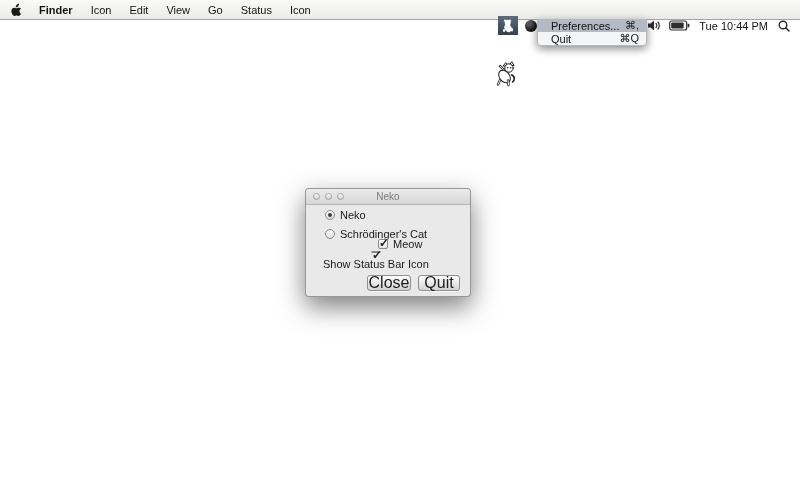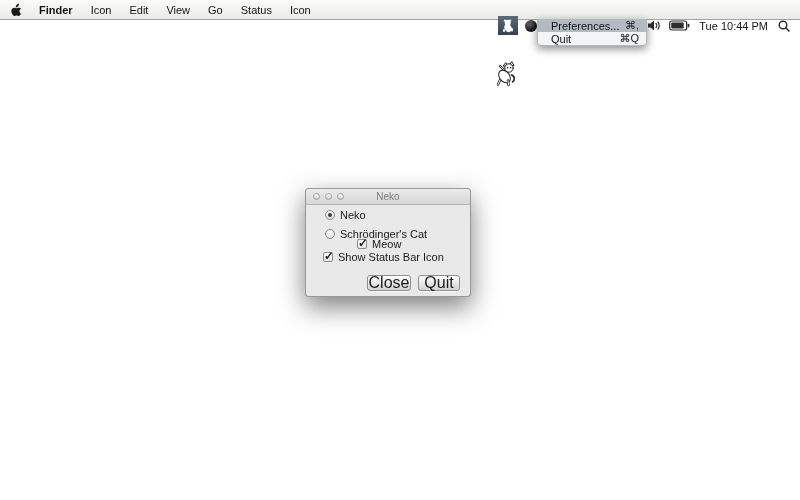--- a/index.html
+++ b/index.html
@@ -194,25 +194,25 @@
     <div class="row" style="top:20px;">
       <span class="radio on">
           <span class="dot"></span>
         </span>
       <span>Neko</span>
     </div>
     <div class="row" style="top:39px;">
       <span class="radio"></span>
       <span>Schrödinger's Cat</span>
     </div>
-    <div class="row" style="top:49px;left:7px;padding-left:44px;">
+    <div class="row" style="top:49px;left:28px;padding-left:44px;">
       <span class="checkbox on"></span>
       <span>Meow</span>
     </div>
-    <div class="row" style="top:62px;left:17px;">
+    <div class="row" style="top:62px;left:17px;flex-direction:column;">
       <span class="checkbox on"></span>
       <span>Show Status Bar Icon</span>
     </div>
 
     <div class="btn" style="left:61px;top:86px;width:42px;">Close</div>
     <div class="btn" style="left:112px;top:86px;width:40px;">Quit</div>
   </div>
 
   <div id="catsprite">
     <svg width="24" height="27" viewBox="0 0 24 27">

